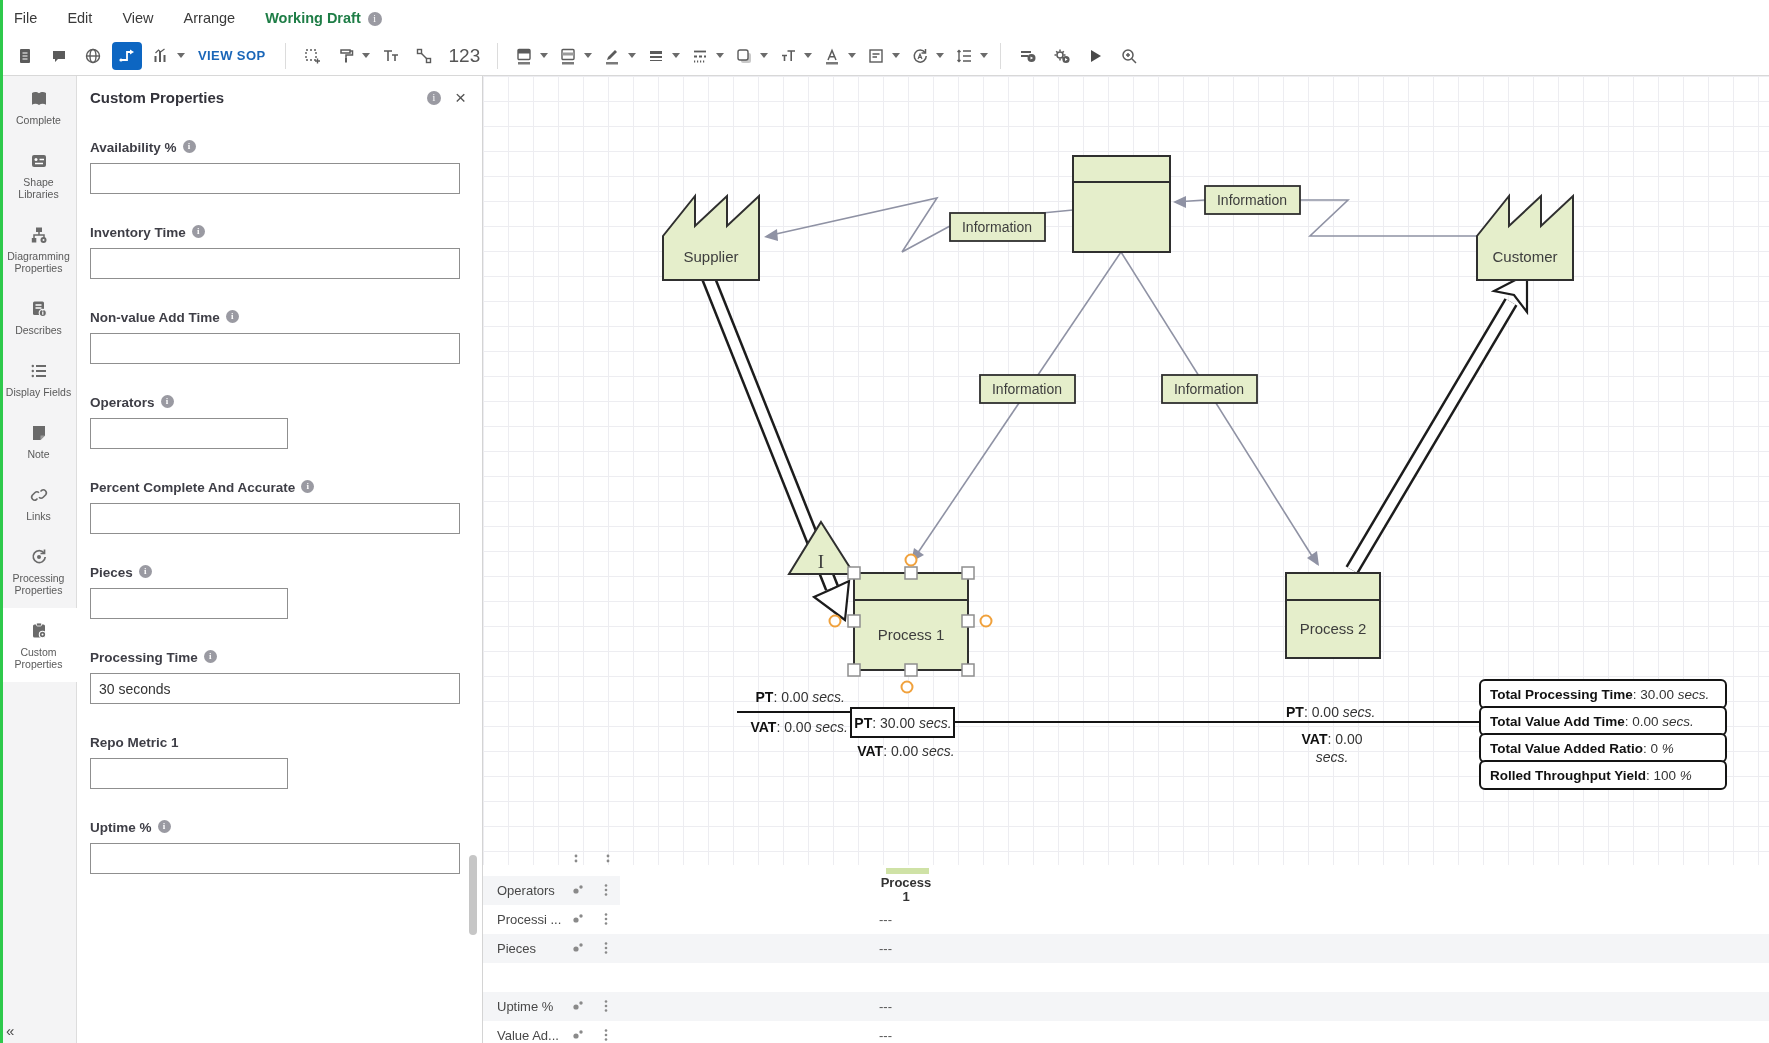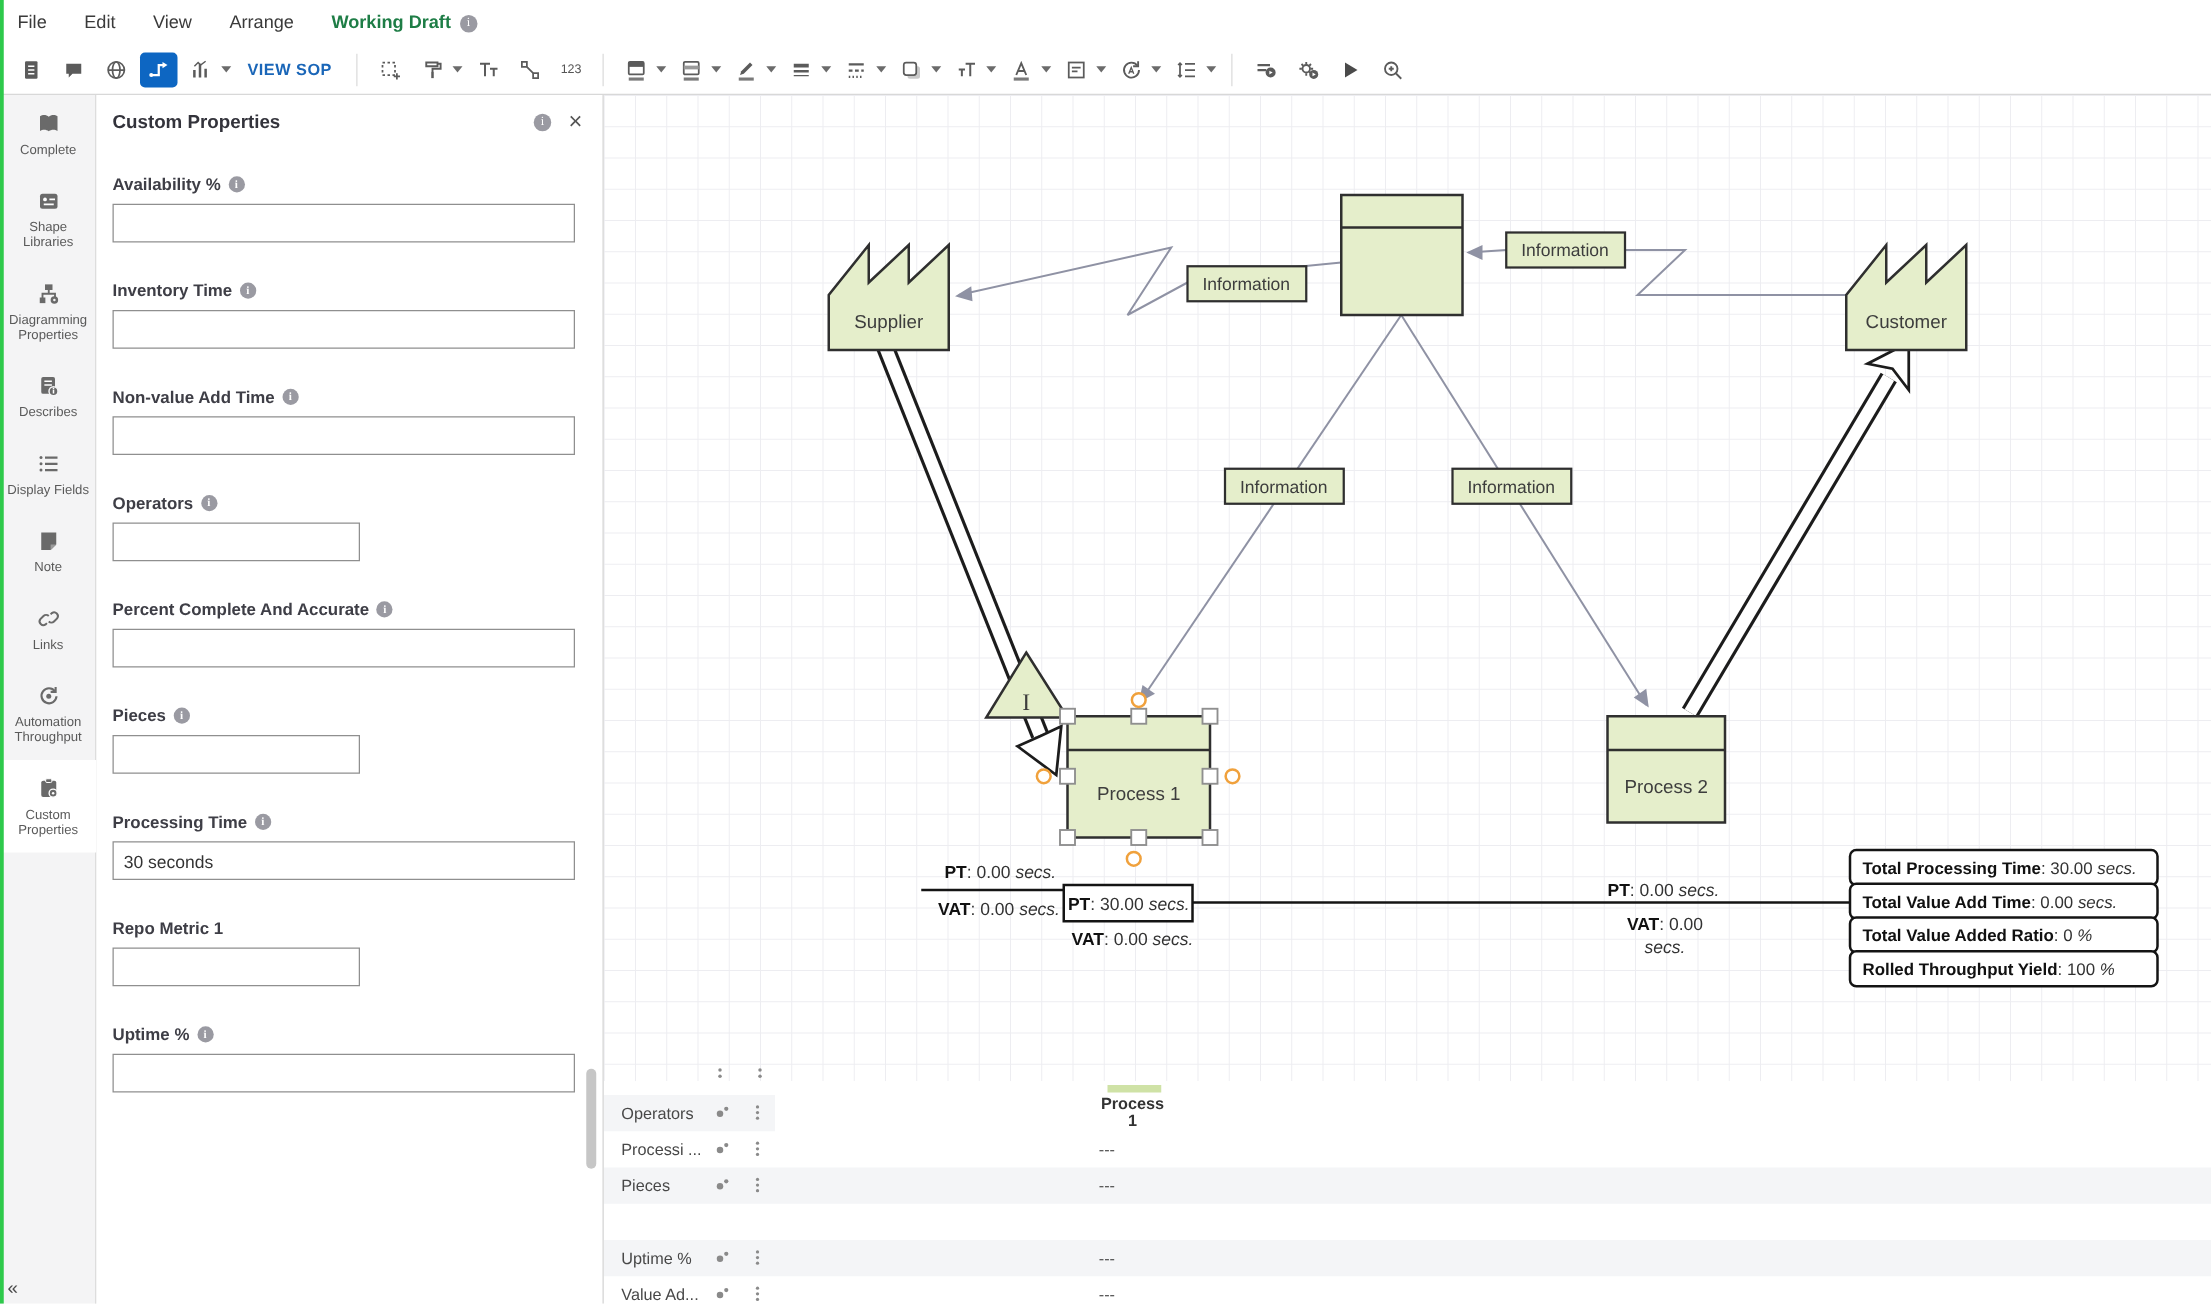--- a/index.html
+++ b/index.html
@@ -25,42 +25,42 @@
   .toolbar { position:absolute; left:0; top:36px; width:1769px; height:40px; background:#fff;
     border-bottom:1px solid #d8d8d8; display:flex; align-items:center; padding-left:8px; }
   .tool { width:30px; height:28px; display:flex; align-items:center; justify-content:center;
     border-radius:4px; margin:0 2px; flex:none; }
   .tool.active { background:#0d66c2; }
   .tool svg { display:block; }
   .caret { width:0; height:0; border-left:4px solid transparent; border-right:4px solid transparent;
     border-top:5px solid #6b6b6b; margin:0 3px 0 -1px; flex:none; }
   .sep { width:1px; height:26px; background:#dcdcdc; margin:0 9px; flex:none; }
   .view-sop { font-size:13px; font-weight:bold; color:#1a66b8; letter-spacing:.4px; margin:0 10px; flex:none; cursor:pointer; }
-  .count123 { font-size:10px; color:#555; margin:0 8px; flex:none; }
+  .count123 { font-size:19px; color:#555; margin:0 8px; flex:none; }
 
   
   .sidebar { position:absolute; left:0; top:76px; width:77px; height:967px; background:#f4f4f5;
     border-right:1px solid #ddd; z-index:5; }
   .side-item { width:77px; padding:13px 2px 12px 2px; text-align:center; cursor:pointer; }
   .side-item.active { background:#fff; }
   .side-icon { display:block; margin:0 auto 5px auto; }
   .side-label { font-size:10.5px; color:#5a5a5a; line-height:12px; }
   .collapse-chevron { position:absolute; left:6px; bottom:4px; font-size:15px; color:#4a4a4a; cursor:pointer; }
   .collapse-chevron::after { content:"\00AB"; }
 
   
   .panel { position:absolute; left:77px; top:76px; width:406px; height:967px; background:#fff;
     border-right:1px solid #d4d4d4; z-index:4; overflow:hidden; }
   .p-header { display:flex; align-items:center; padding:13px 16px 0 13px; }
   .p-title { font-size:15px; font-weight:bold; color:#33333b; flex:1; }
   .close-icon { font-size:19px; color:#555; cursor:pointer; line-height:16px; margin-left:14px; }
   .close-icon::after { content:"\00D7"; }
   .p-body { padding:34px 23px 0 13px; }
   .field { margin-bottom:31px; }
-  .f-label { font-size:13.5px; font-weight:bold; color:#3e3e46; margin-bottom:8px; display:flex; align-items:center; gap:6px; }
+  .f-label { font-size:13.5px; font-weight:bold; color:#3e3e46; margin-bottom:8px; display:flex; align-items:flex-start; gap:6px; }
   .f-input { display:block; width:370px; height:31px; border:1px solid #8f8f8f; background:#fff;
     font-size:14px; color:#333; padding:0 8px; font-family:"Liberation Sans",sans-serif; }
   .f-input.half { width:198px; }
   .panel-scrollthumb { position:absolute; left:469px; top:855px; width:8px; height:80px;
     background:#c6c6c6; border-radius:4px; z-index:6; }
 
   
   .canvas { position:absolute; left:483px; top:76px; width:1286px; height:789px; background:#fff;
     background-image:
       linear-gradient(to right, #ededf1 1px, transparent 1px),
@@ -328,21 +328,21 @@
           <path d="M8.5 13.5l-1 1a3 3 0 0 1-4.2-4.2l2.5-2.5a3 3 0 0 1 4.2 0M11.5 6.5l1-1a3 3 0 0 1 4.2 4.2l-2.5 2.5a3 3 0 0 1-4.2 0" fill="none" stroke="#6a6a6a" stroke-width="1.6"></path>
         </svg>
       <div class="side-label">Links</div>
     </div>
     <div class="side-item">
       <svg class="side-icon" width="20" height="20" viewBox="0 0 20 20">
           <path d="M15 6A6 6 0 1 0 16.2 10" fill="none" stroke="#6a6a6a" stroke-width="1.7"></path>
           <path d="M15.5 2.5v4H11.5" fill="none" stroke="#6a6a6a" stroke-width="1.7"></path>
           <circle cx="10" cy="10" r="2" fill="#6a6a6a"></circle>
         </svg>
-      <div class="side-label">Automation Throughput</div>
+      <div class="side-label">Processing Properties</div>
     </div>
     <div class="side-item active">
       <svg class="side-icon" width="20" height="20" viewBox="0 0 20 20">
           <rect x="4" y="3.5" width="12" height="13" rx="1.5" fill="#6a6a6a"></rect>
           <rect x="7.5" y="2" width="5" height="3" rx="1" fill="#6a6a6a" stroke="#fff" stroke-width=".8"></rect>
           <circle cx="13.5" cy="13.5" r="3.2" fill="#6a6a6a" stroke="#fff" stroke-width="1.1"></circle>
           <circle cx="13.5" cy="13.5" r="1" fill="#fff"></circle>
         </svg>
       <div class="side-label">Custom Properties</div>
     </div>

